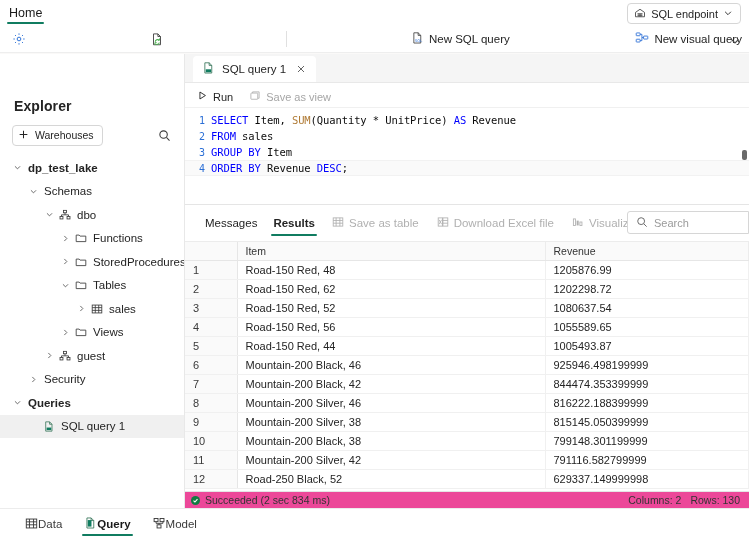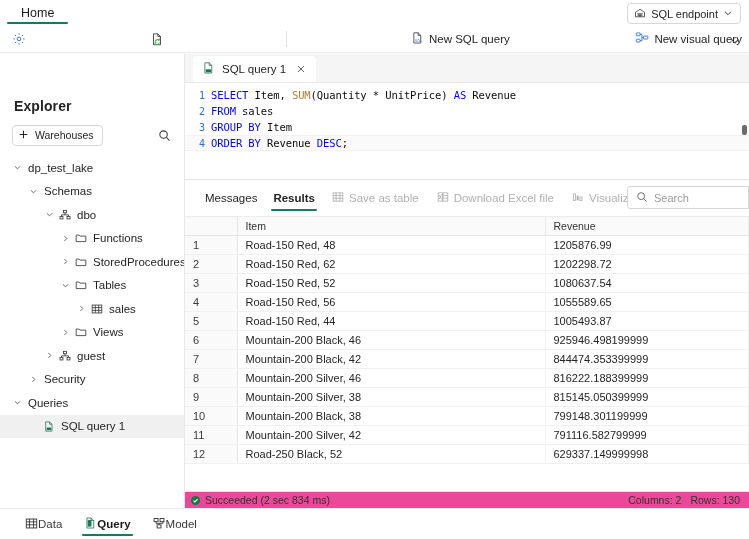--- a/index.html
+++ b/index.html
@@ -19,21 +19,21 @@
 
   
   .ribbon-tabs {
     position: absolute; top: 0; left: 0; right: 0; height: 26px;
     background: #ffffff;
     display: flex; align-items: center;
   }
   .ribbon-tab {
     position: relative;
     font-size: 12.5px; color: #242424;
-    padding: 0 21px; height: 26px;
+    padding: 0 9px; height: 26px;
     display: flex; align-items: center;
     cursor: default;
   }
   .ribbon-tab.active { font-weight: 400; color: #1a1a1a; }
   .ribbon-tab.active::after {
     content: ""; position: absolute; left: 7px; right: 7px; bottom: 2px;
     height: 2px; background: #107c60; border-radius: 1px;
   }
   .endpoint-pill {
     position: absolute; right: 8px; top: 3px;
@@ -121,21 +121,21 @@
     color: #555;
   }
   .tree-chev.empty { visibility: hidden; }
   .tree-icon {
     width: 17px; flex: 0 0 17px;
     display: flex; align-items: center; justify-content: center;
     color: #3c3c3c;
   }
   .tree-icon.none { width: 0; flex: 0 0 0; }
   .tree-label { padding-left: 4px; }
-  .tree-label.bold { font-weight: 400; }
+  .tree-label.bold { font-weight: 700; }
 
   
   .main {
     flex: 1; display: flex; flex-direction: column;
     background: #ffffff; overflow: hidden;
     min-width: 0;
   }
   .tabstrip {
     height: 29px; background: #f5f5f5;
     display: flex; align-items: flex-end;
@@ -548,20 +548,39 @@
           </span>
           <span>SQL query 1</span>
           <span class="close">
             <svg width="10" height="10" viewBox="0 0 12 12" fill="none" stroke="#555" stroke-width="1.1">
                 <path d="M2.4 2.4 9.6 9.6M9.6 2.4 2.4 9.6"></path>
               </svg>
           </span>
         </div>
       </div>
 
+      <div class="editor-toolbar">
+        <div class="etb-btn">
+          <span>
+            <svg width="11" height="11" viewBox="0 0 12 12" fill="none" stroke="#242424" stroke-width="1">
+                <path d="M3.2 2.2 9.2 6l-6 3.8z"></path>
+              </svg>
+          </span>
+          <span>Run</span>
+        </div>
+        <div class="etb-btn disabled">
+          <span>
+            <svg width="12" height="12" viewBox="0 0 14 14" fill="none" stroke="#b0b0b0" stroke-width="1">
+              <rect x="2.2" y="3.6" width="8" height="7.2" rx="0.6"></rect>
+              <path d="M4.2 3.6V2.2h7.6v7.4h-1.6"></path>
+            </svg>
+          </span>
+          <span>Save as view</span>
+        </div>
+      </div>
 
       <div class="code-area">
         <div id="code-lines">
             <div class="code-line"><span class="ln">1</span><span class="ctext"><span class="kw">SELECT</span><span> Item, </span><span class="fn">SUM</span><span>(Quantity * UnitPrice) </span><span class="kw">AS</span><span> Revenue</span></span></div>
             <div class="code-line"><span class="ln">2</span><span class="ctext"><span class="kw">FROM</span><span> sales</span></span></div>
             <div class="code-line"><span class="ln">3</span><span class="ctext"><span class="kw">GROUP BY</span><span> Item</span></span></div>
             <div class="code-line current"><span class="ln">4</span><span class="ctext"><span class="kw">ORDER BY</span><span> Revenue </span><span class="kw">DESC</span><span>;</span></span></div>
           </div>
         <div class="code-vscroll"></div>
       </div>

